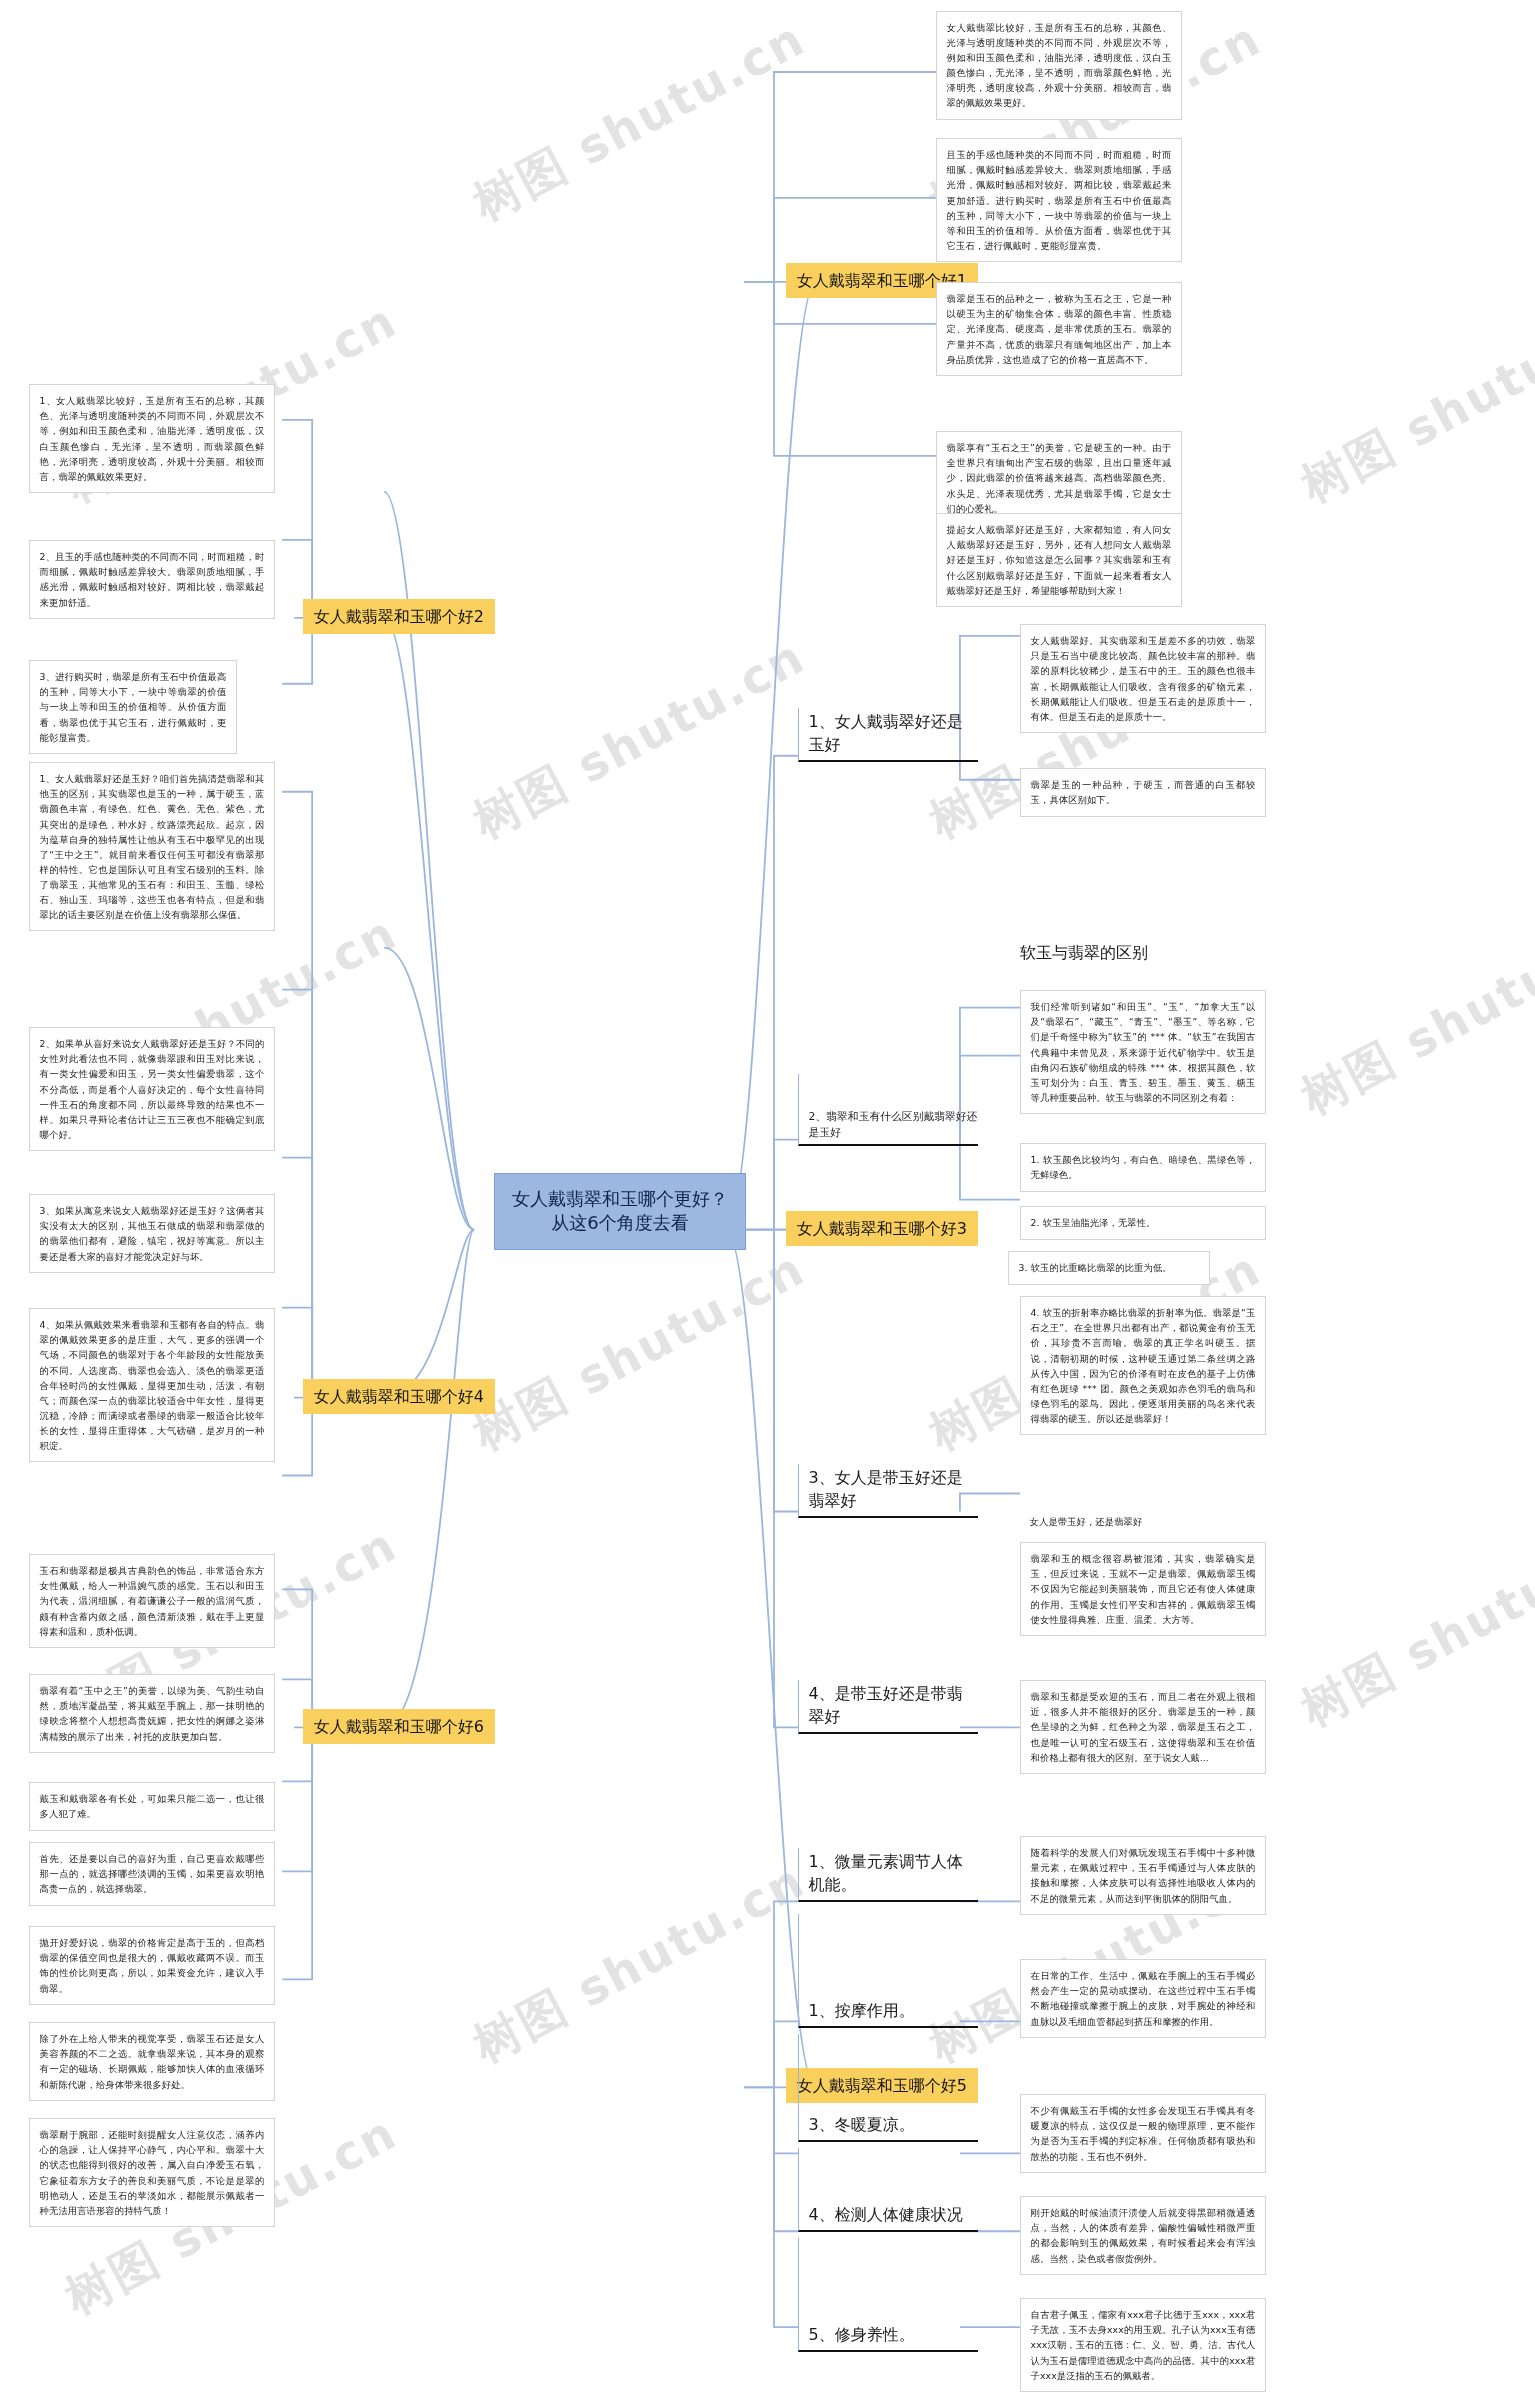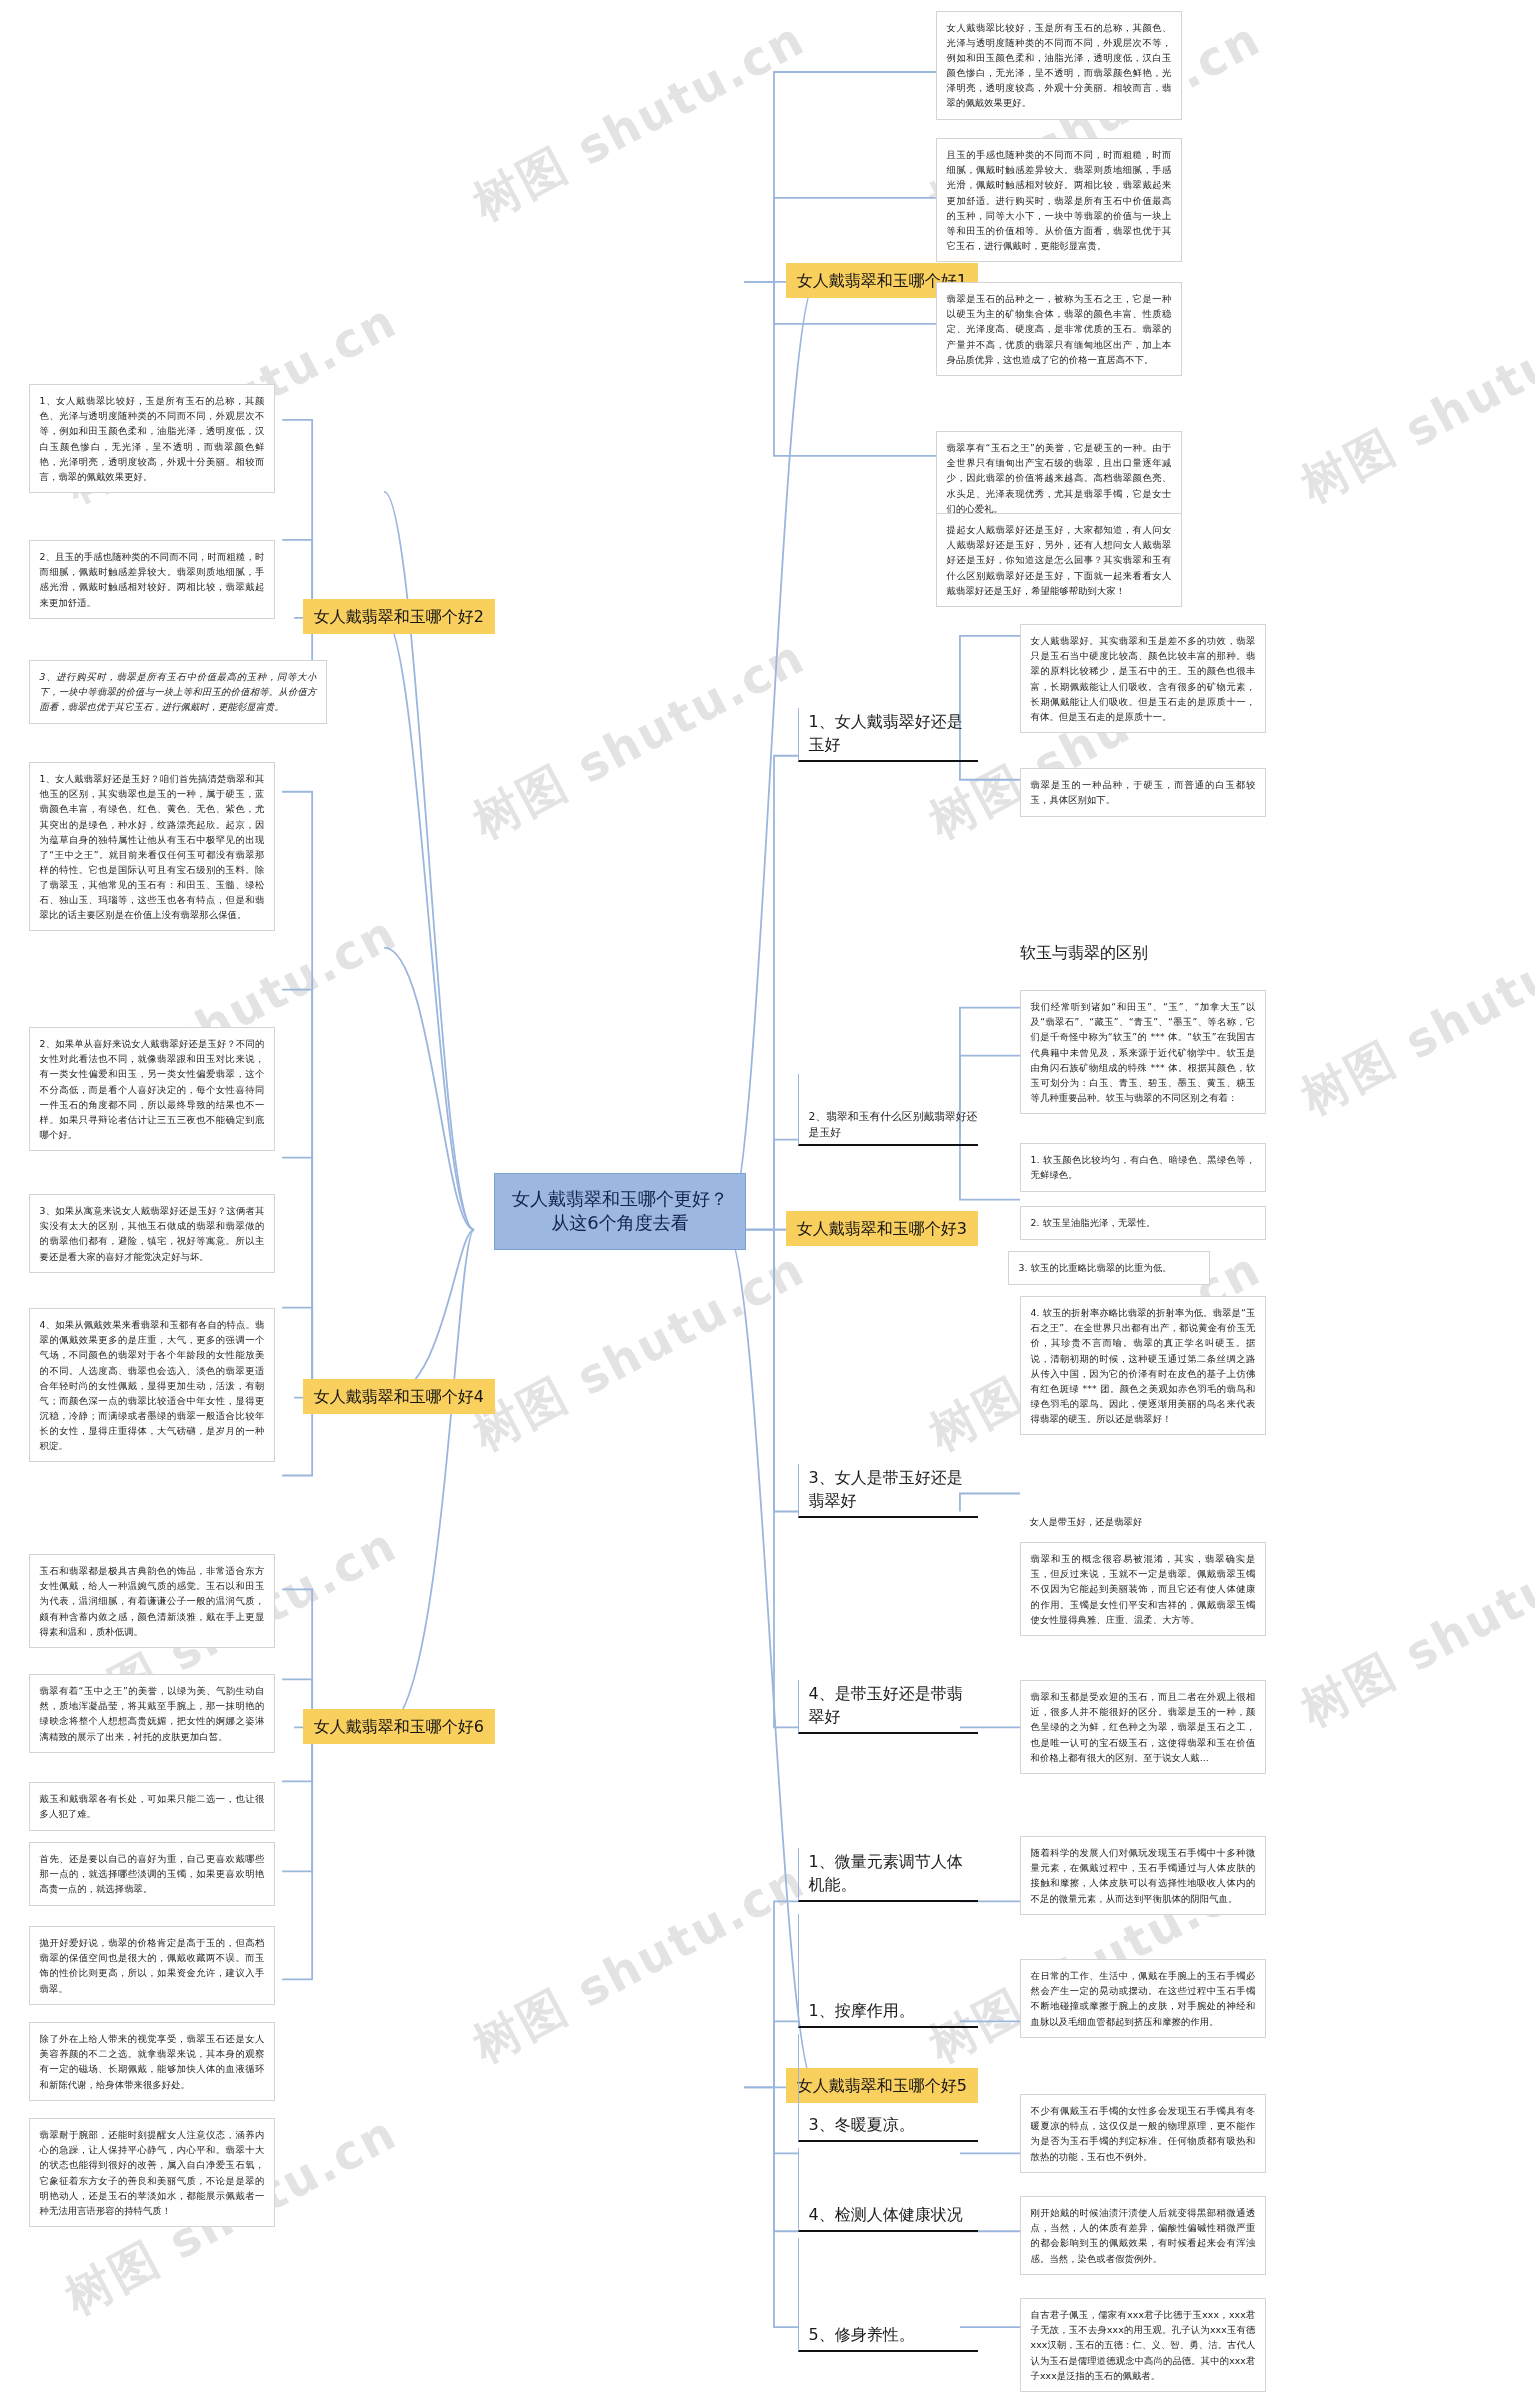--- a/index.html
+++ b/index.html
@@ -234,21 +234,21 @@
   </div>
 
   <div class="node leaf" style="left:29px;top:384px;width:246px;">
     <span>1、女人戴翡翠比较好，玉是所有玉石的总称，其颜色、光泽与透明度随种类的不同而不同，外观层次不等，例如和田玉颜色柔和，油脂光泽，透明度低，汉白玉颜色惨白，无光泽，呈不透明，而翡翠颜色鲜艳，光泽明亮，透明度较高，外观十分美丽。相较而言，翡翠的佩戴效果更好。</span>
   </div>
 
   <div class="node leaf" style="left:29px;top:540px;width:246px;">
     <span>2、且玉的手感也随种类的不同而不同，时而粗糙，时而细腻，佩戴时触感差异较大。翡翠则质地细腻，手感光滑，佩戴时触感相对较好。两相比较，翡翠戴起来更加舒适。</span>
   </div>
 
-  <div class="node leaf" style="left:29px;top:660px;width:298px;font-style:italic;">
+  <div class="node leaf" style="left:29px;top:660px;width:208px;">
     <span>3、进行购买时，翡翠是所有玉石中价值最高的玉种，同等大小下，一块中等翡翠的价值与一块上等和田玉的价值相等。从价值方面看，翡翠也优于其它玉石，进行佩戴时，更能彰显富贵。</span>
   </div>
 
   <div class="node leaf" style="left:29px;top:762px;width:246px;">
     <span>1、女人戴翡翠好还是玉好？咱们首先搞清楚翡翠和其他玉的区别，其实翡翠也是玉的一种，属于硬玉，蓝翡颜色丰富，有绿色、红色、黄色、无色、紫色，尤其突出的是绿色，种水好，纹路漂亮起欣。起京，因为蕴草自身的独特属性让他从有玉石中极罕见的出现了“王中之王”。就目前来看仅任何玉可都没有翡翠那样的特性。它也是国际认可且有宝石级别的玉料。除了翡翠玉，其他常见的玉石有：和田玉、玉髓、绿松石、独山玉、玛瑙等，这些玉也各有特点，但是和翡翠比的话主要区别是在价值上没有翡翠那么保值。</span>
   </div>
 
   <div class="node leaf" style="left:29px;top:1027px;width:246px;">
     <span>2、如果单从喜好来说女人戴翡翠好还是玉好？不同的女性对此看法也不同，就像翡翠跟和田玉对比来说，有一类女性偏爱和田玉，另一类女性偏爱翡翠，这个不分高低，而是看个人喜好决定的，每个女性喜待同一件玉石的角度都不同，所以最终导致的结果也不一样。如果只寻辩论者估计让三五三夜也不能确定到底哪个好。</span>
   </div>

